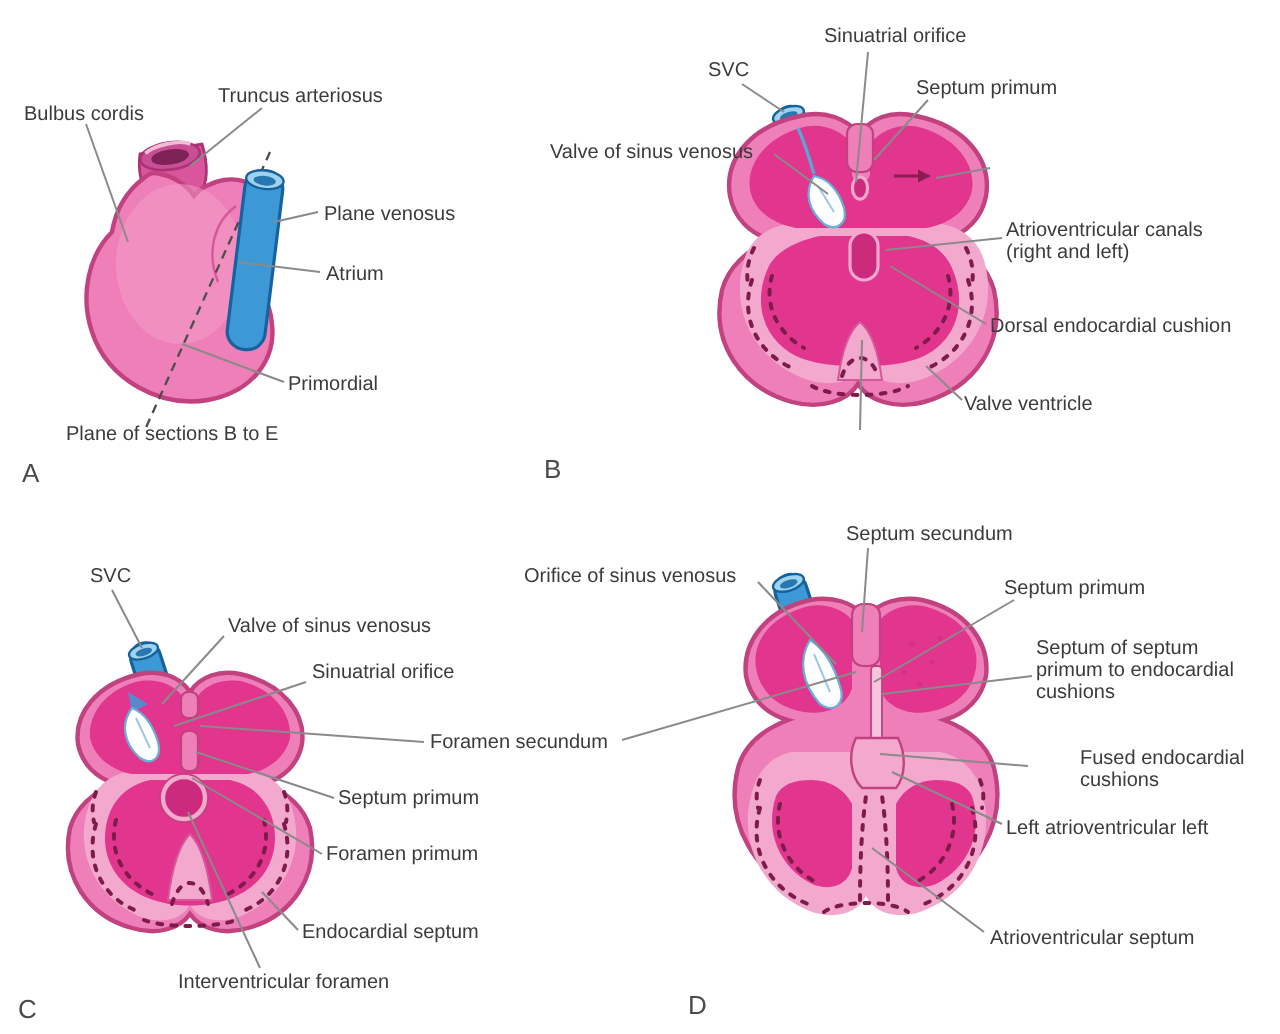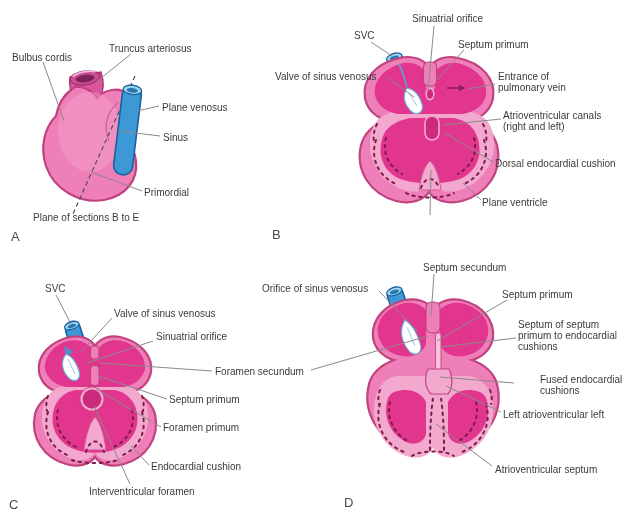--- a/index.html
+++ b/index.html
@@ -236,44 +236,42 @@
       <line class="leader" x1="516" y1="338" x2="441" y2="347"></line>
       <line class="leader" x1="514" y1="383" x2="440" y2="377"></line>
       <line class="leader" x1="501" y1="412" x2="446" y2="386"></line>
       <line class="leader" x1="492" y1="466" x2="436" y2="424"></line>
     </g>
   </svg>
 
   <div class="lbl" style="left:12px;top:52px">Bulbus cordis</div>
   <div class="lbl" style="left:109px;top:43px">Truncus arteriosus</div>
   <div class="lbl" style="left:162px;top:102px">Plane venosus</div>
-  <div class="lbl" style="left:163px;top:132px">Sinus</div>
+  <div class="lbl" style="left:163px;top:132px">Atrium</div>
   <div class="lbl" style="left:144px;top:187px">Primordial</div>
   <div class="lbl" style="left:33px;top:212px">Plane of sections B to E</div>
   <div class="panel-letter" style="left:11px;top:229px">A</div>
 
   <div class="lbl" style="left:412px;top:13px">Sinuatrial orifice</div>
   <div class="lbl" style="left:354px;top:30px">SVC</div>
   <div class="lbl" style="left:458px;top:39px">Septum primum</div>
   <div class="lbl" style="left:275px;top:71px">Valve of sinus venosus</div>
-  <div class="lbl" style="left:498px;top:71px">Entrance of
-pulmonary vein</div>
   <div class="lbl" style="left:503px;top:110px">Atrioventricular canals
 (right and left)</div>
   <div class="lbl" style="left:495px;top:158px">Dorsal endocardial cushion</div>
-  <div class="lbl" style="left:482px;top:197px">Plane ventricle</div>
+  <div class="lbl" style="left:482px;top:197px">Valve ventricle</div>
   <div class="panel-letter" style="left:272px;top:227px">B</div>
 
   <div class="lbl" style="left:45px;top:283px">SVC</div>
   <div class="lbl" style="left:114px;top:308px">Valve of sinus venosus</div>
   <div class="lbl" style="left:156px;top:331px">Sinuatrial orifice</div>
   <div class="lbl" style="left:215px;top:366px">Foramen secundum</div>
   <div class="lbl" style="left:169px;top:394px">Septum primum</div>
   <div class="lbl" style="left:163px;top:422px">Foramen primum</div>
-  <div class="lbl" style="left:151px;top:461px">Endocardial cushion</div>
+  <div class="lbl" style="left:151px;top:461px">Endocardial septum</div>
   <div class="lbl" style="left:89px;top:486px">Interventricular foramen</div>
   <div class="panel-letter" style="left:9px;top:497px">C</div>
 
   <div class="lbl" style="left:423px;top:262px">Septum secundum</div>
   <div class="lbl" style="left:262px;top:283px">Orifice of sinus venosus</div>
   <div class="lbl" style="left:502px;top:289px">Septum primum</div>
   <div class="lbl" style="left:518px;top:319px">Septum of septum
 primum to endocardial
 cushions</div>
   <div class="lbl" style="left:540px;top:374px">Fused endocardial

